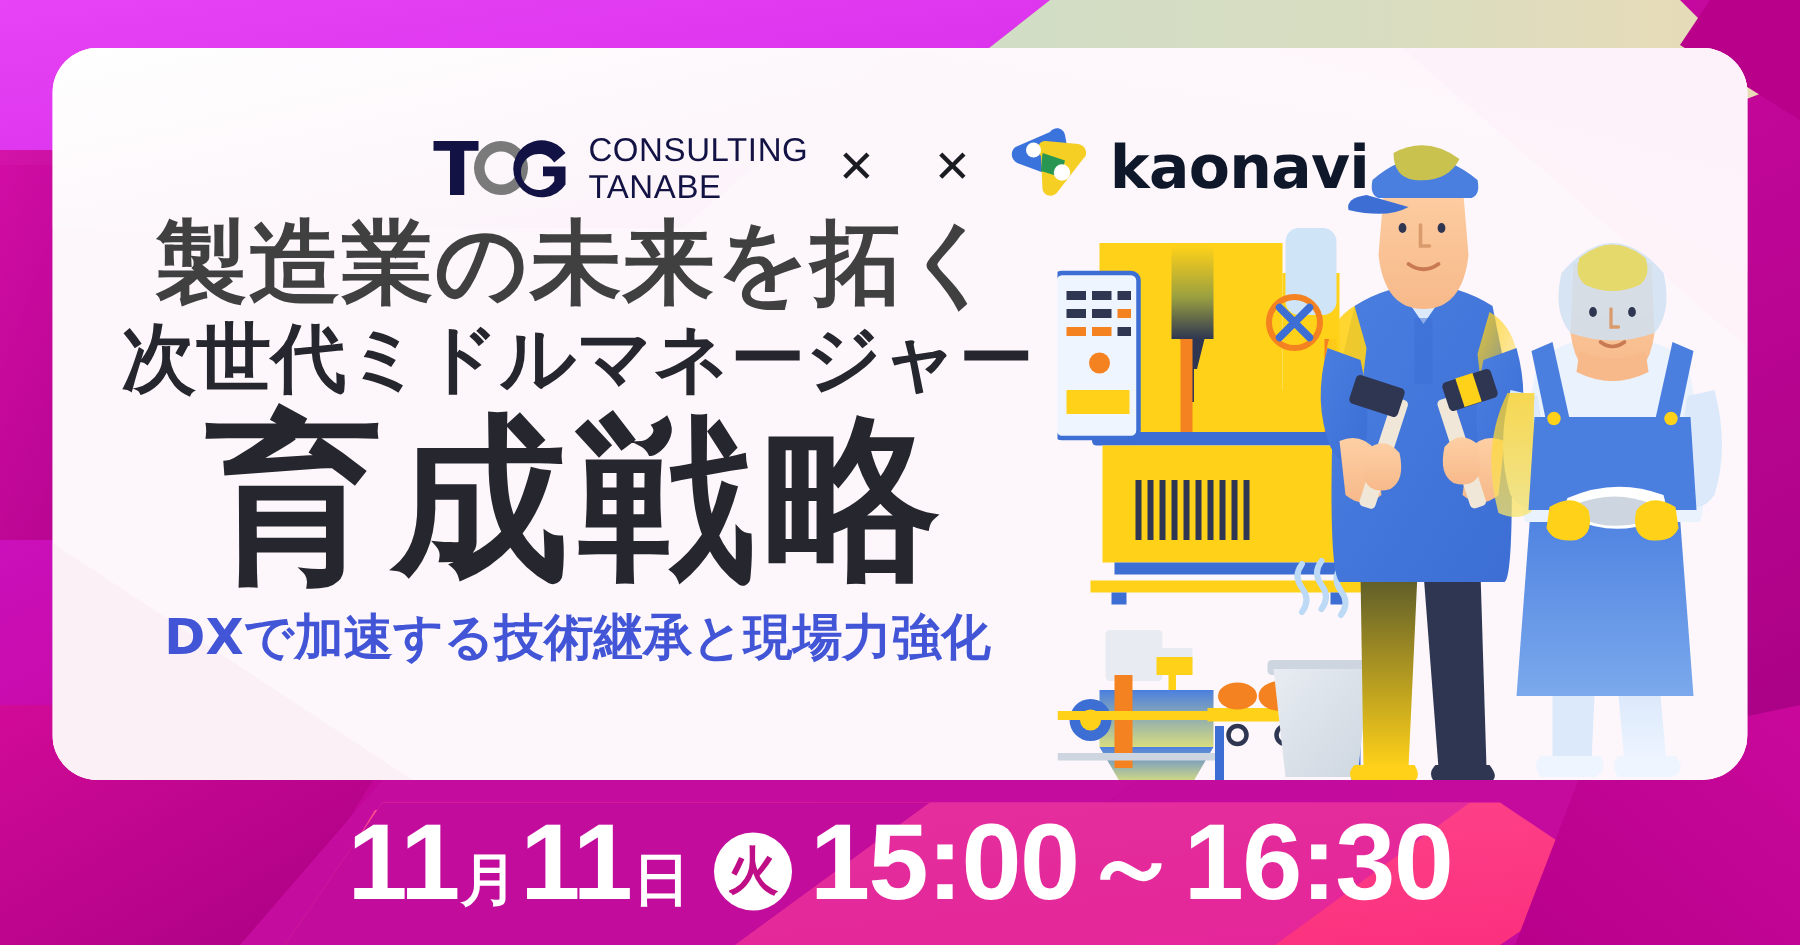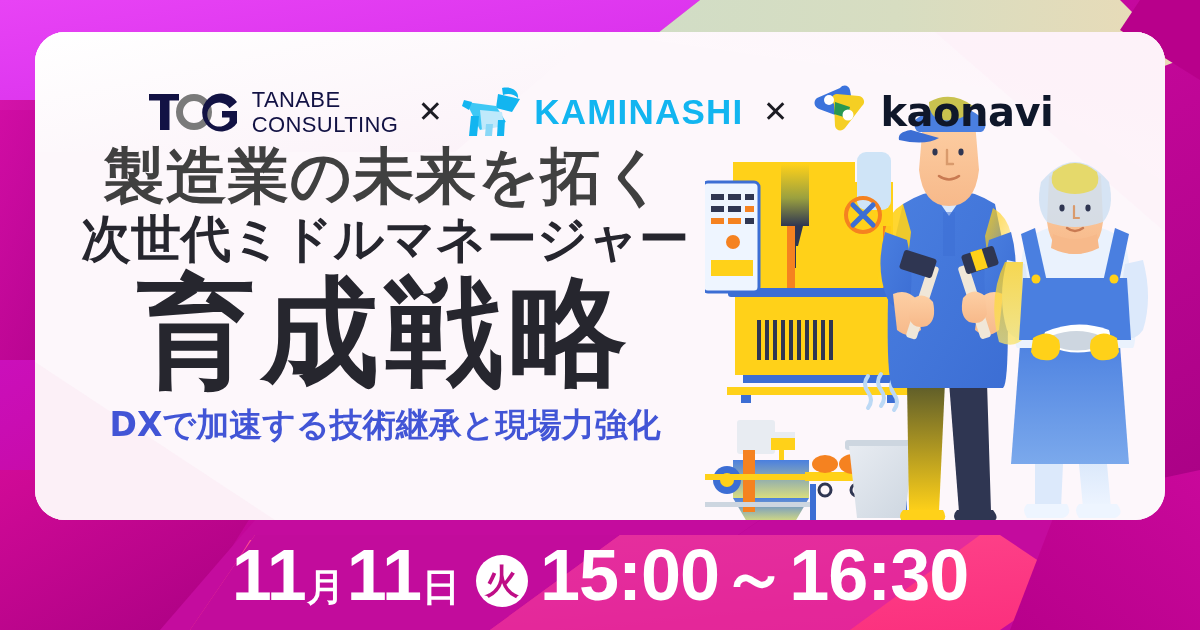--- a/index.html
+++ b/index.html
@@ -206,46 +206,27 @@
 
         <path d="M2 4 h30 v6.5 H22.5 V40 H13 V10.5 H2 Z" fill="#121244"></path>
 
         <path d="M47 4 a18 18 0 1 0 0 36 a18 18 0 1 0 0 -36 Z
                  M47 11 a11 11 0 1 1 0 22 a11 11 0 1 1 0 -22 Z" fill="#7a7a7a" fill-rule="evenodd"></path>
 
         <path d="M90 12 a19 19 0 1 0 0 21 v-12 h-15 v6.5 h7.5 v3.4
                  a12 12 0 1 1 0 -12.6 z" fill="#121244"></path>
       </svg>
       <div class="tcg-words">
+        <span>CONSULTING</span>
         <span>TANABE</span>
-        <span>CONSULTING</span>
       </div>
     </div>
 
     <div class="xsep">✕</div>
 
-    <div class="logo-slot kami">
-      <svg width="62" height="52" viewBox="0 0 62 52">
-
-        <path d="M40 2 C50 0 57 5 56 12 C52 8 46 7 41 9 Z" fill="#12b5f0"></path>
-
-        <path d="M36 8 L58 13 L50 26 L34 22 Z" fill="#12b5f0"></path>
-
-        <path d="M4 16 L34 20 L44 36 L18 44 Z" fill="#3fc8f5"></path>
-
-        <path d="M18 24 L40 26 L42 40 L20 44 Z" fill="#bfe9fb"></path>
-
-        <path d="M9 30 L17 30 L15 50 L7 50 Z" fill="#12b5f0"></path>
-        <path d="M24 38 L31 38 L30 50 L23 50 Z" fill="#8ad8f7"></path>
-        <path d="M36 34 L43 34 L42 50 L35 50 Z" fill="#12b5f0"></path>
-
-        <path d="M2 14 L10 16 L7 24 L0 20 Z" fill="#12b5f0"></path>
-      </svg>
-      <span class="kami-word">KAMINASHI</span>
-    </div>
 
     <div class="xsep">✕</div>
 
     <div class="logo-slot kao">
       <svg width="60" height="56" viewBox="0 0 60 56">
 
         <path d="M33 4 C36 0 42 1 43 6 L47 28 C48 33 44 37 39 35 L12 25
                  C7 23 6 17 10 14 Z" fill="#3b73dc"></path>
 
         <path d="M27 20 C23 16 25 10 30 10 L52 12 C57 13 59 19 55 22

